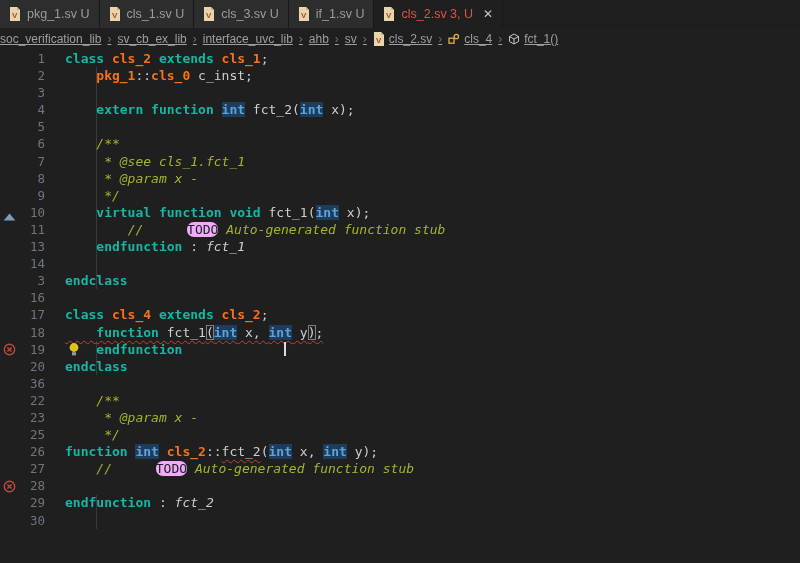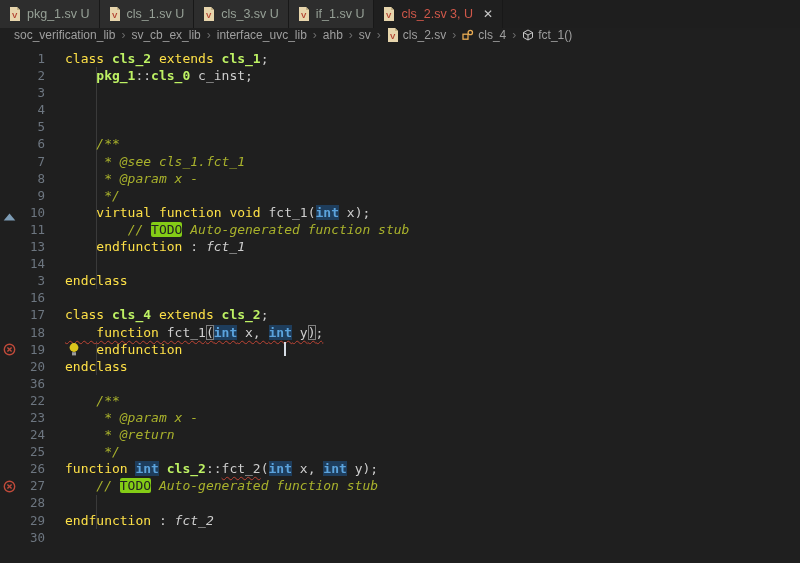--- a/index.html
+++ b/index.html
@@ -7,37 +7,37 @@
           font-family:"Liberation Sans",sans-serif;}
   
   .tabbar{display:flex;height:28px;background:#1e1e1e;}
   .tab{display:flex;align-items:center;gap:6px;padding:0 9px;background:#2d2d2d;
        border-right:1px solid #181818;color:#96a096;font-size:12.5px;box-sizing:border-box;
        white-space:nowrap;cursor:pointer;}
   .tab.active{background:#1f1f1f;color:#d1584a;}
   .tab .close{color:#c8c8c8;font-size:12px;margin-left:4px;line-height:1;}
   .tab svg{flex:none;}
   
-  .crumbs{height:22px;display:flex;align-items:flex-start;padding-left:14px;color:#9f9f9f;
-          font-size:12px;gap:5px;white-space:nowrap;}
+  .crumbs{height:22px;display:flex;align-items:center;color:#9f9f9f;
+          font-size:12px;gap:5px;white-space:nowrap;text-decoration:underline;}
   .crumbs .sep{color:#6b6b6b;margin:0 1px;}
   .crumbs .item{display:flex;align-items:center;gap:4px;cursor:pointer;}
   
   .editor{position:relative;height:513px;font-family:"DejaVu Sans Mono","Liberation Mono",monospace;
           font-size:13px;color:#d4d4d4;}
   .guide{position:absolute;width:1px;background:#3a3a3a;left:96px;z-index:0;}
   .row{position:relative;height:17.1px;line-height:17.1px;white-space:pre;display:flex;z-index:1;}
   .gut{width:45px;flex:none;text-align:right;color:#6d7680;font-size:12.5px;}
   .codetext{margin-left:20px;}
-  .s-k{color:#fde047;font-weight:normal;}
+  .s-k{color:#14b8a6;font-weight:bold;}
   .s-t{color:#5ba3dd;font-weight:bold;background:#1e3d5c;}
-  .s-c{color:#bef264;font-weight:bold;margin-top:35px;}
+  .s-c{color:#f97316;font-weight:bold;margin-top:35px;}
   .s-i{color:#cecece;}
   .s-m{color:#a9b22c;font-style:italic;}
-  .s-d{background:#84cc16;color:#222;font-style:normal;border-radius:2px;}
+  .s-d{background:#f0abfc;color:#222;font-style:normal;border-radius:7px;margin-left:36px;}
   .s-f{color:#cecece;font-style:italic;}
   .s-u{color:#cecece;text-decoration:underline;text-decoration-style:wavy;
        text-decoration-color:#bf4434;text-decoration-thickness:1px;text-underline-offset:3px;}
   .s-bx{color:#d4d4d4;box-shadow:inset 0 0 0 1px #808080;}
   .sqwrap{text-decoration:underline;text-decoration-style:wavy;text-decoration-color:#bf4434;
           text-decoration-thickness:1px;text-underline-offset:3px;margin-top:18px;}
   .deco{position:absolute;z-index:2;}
   .cursor{position:absolute;width:1.5px;height:14px;background:#d7dde5;z-index:3;}
 </style>
 </head>
@@ -137,40 +137,39 @@
         <span>fct_1()</span>
       </span>
     </div>
   <div class="editor" id="editor">
       <div class="guide" style="top: 17.1px; height: 222.3px;"></div>
       <div class="guide" style="top: 290.7px; height: 34.2px;"></div>
       <div class="guide" style="top: 444.6px; height: 34.2px;"></div>
       <div class="row"><span class="gut">1</span><span class="codetext"><span class="s-k">class</span><span class="s-i"> </span><span class="s-c">cls_2</span><span class="s-i"> </span><span class="s-k">extends</span><span class="s-i"> </span><span class="s-c">cls_1</span><span class="s-i">;</span></span></div>
       <div class="row"><span class="gut">2</span><span class="codetext"><span class="s-i">    </span><span class="s-c">pkg_1</span><span class="s-i">::</span><span class="s-c">cls_0</span><span class="s-i"> c_inst;</span></span></div>
       <div class="row"><span class="gut">3</span><span class="codetext"></span></div>
-      <div class="row"><span class="gut">4</span></div>
+      <div class="row"><span class="gut">4</span><span class="codetext"><span class="s-i">    </span><span class="s-k">extern</span><span class="s-i"> </span><span class="s-k">function</span><span class="s-i"> </span><span class="s-t">int</span><span class="s-i"> fct_2(</span><span class="s-t">int</span><span class="s-i"> x);</span></span></div>
       <div class="row"><span class="gut">5</span><span class="codetext"></span></div>
       <div class="row"><span class="gut">6</span><span class="codetext"><span class="s-m">    /**</span></span></div>
       <div class="row"><span class="gut">7</span><span class="codetext"><span class="s-m">     * @see cls_1.fct_1</span></span></div>
       <div class="row"><span class="gut">8</span><span class="codetext"><span class="s-m">     * @param x -</span></span></div>
       <div class="row"><span class="gut">9</span><span class="codetext"><span class="s-m">     */</span></span></div>
       <div class="row"><span class="gut">10</span><span class="codetext"><span class="s-i">    </span><span class="s-k">virtual</span><span class="s-i"> </span><span class="s-k">function</span><span class="s-i"> </span><span class="s-k">void</span><span class="s-i"> fct_1(</span><span class="s-t">int</span><span class="s-i"> x);</span></span></div>
       <div class="row"><span class="gut">11</span><span class="codetext"><span class="s-i">        </span><span class="s-m">// </span><span class="s-d">TODO</span><span class="s-m"> Auto-generated function stub</span></span></div>
       <div class="row"><span class="gut">13</span><span class="codetext"><span class="s-i">    </span><span class="s-k">endfunction</span><span class="s-i"> : </span><span class="s-f">fct_1</span></span></div>
       <div class="row"><span class="gut">14</span><span class="codetext"></span></div>
       <div class="row"><span class="gut">3</span><span class="codetext"><span class="s-k">endclass</span></span></div>
       <div class="row"><span class="gut">16</span><span class="codetext"></span></div>
       <div class="row"><span class="gut">17</span><span class="codetext"><span class="s-k">class</span><span class="s-i"> </span><span class="s-c">cls_4</span><span class="s-i"> </span><span class="s-k">extends</span><span class="s-i"> </span><span class="s-c">cls_2</span><span class="s-i">;</span></span></div>
       <div class="row"><span class="gut">18</span><span class="codetext"><span class="sqwrap"><span class="s-i">    </span><span class="s-k">function</span><span class="s-i"> fct_1</span><span class="s-bx">(</span><span class="s-t">int</span><span class="s-i"> x, </span><span class="s-t">int</span><span class="s-i"> y</span><span class="s-bx">)</span><span class="s-i">;</span></span></span></div>
       <div class="row"><span class="gut">19</span><span class="codetext"><span class="s-i">    </span><span class="s-k">endfunction</span></span></div>
       <div class="row"><span class="gut">20</span><span class="codetext"><span class="s-k">endclass</span></span></div>
       <div class="row"><span class="gut">36</span><span class="codetext"></span></div>
       <div class="row"><span class="gut">22</span><span class="codetext"><span class="s-m">    /**</span></span></div>
       <div class="row"><span class="gut">23</span><span class="codetext"><span class="s-m">     * @param x -</span></span></div>
-      <div class="row"><span class="gut">24</span><span class="codetext"><span class="s-m">     * @return</span></span></div>
       <div class="row"><span class="gut">25</span><span class="codetext"><span class="s-m">     */</span></span></div>
       <div class="row"><span class="gut">26</span><span class="codetext"><span class="s-k">function</span><span class="s-i"> </span><span class="s-t">int</span><span class="s-i"> </span><span class="s-c">cls_2</span><span class="s-i">::</span><span class="s-u">fct_2</span><span class="s-i">(</span><span class="s-t">int</span><span class="s-i"> x, </span><span class="s-t">int</span><span class="s-i"> y);</span></span></div>
       <div class="row"><span class="gut">27</span><span class="codetext"><span class="s-i">    </span><span class="s-m">// </span><span class="s-d">TODO</span><span class="s-m"> Auto-generated function stub</span></span></div>
       <div class="row"><span class="gut">28</span><span class="codetext"></span></div>
       <div class="row"><span class="gut">29</span><span class="codetext"><span class="s-k">endfunction</span><span class="s-i"> : </span><span class="s-f">fct_2</span></span></div>
       <div class="row"><span class="gut">30</span><span class="codetext"></span></div>
       <div class="deco" style="left: 3px; top: 292.7px;"><svg width="13" height="13" viewBox="0 0 13 13">
           <g fill="none" stroke="#bf4a3a" stroke-width="1.4">
             <circle cx="6.5" cy="6.5" r="5.2"></circle>
             <path d="M4.4 4.4l4.2 4.2M8.6 4.4L4.4 8.6"></path>

